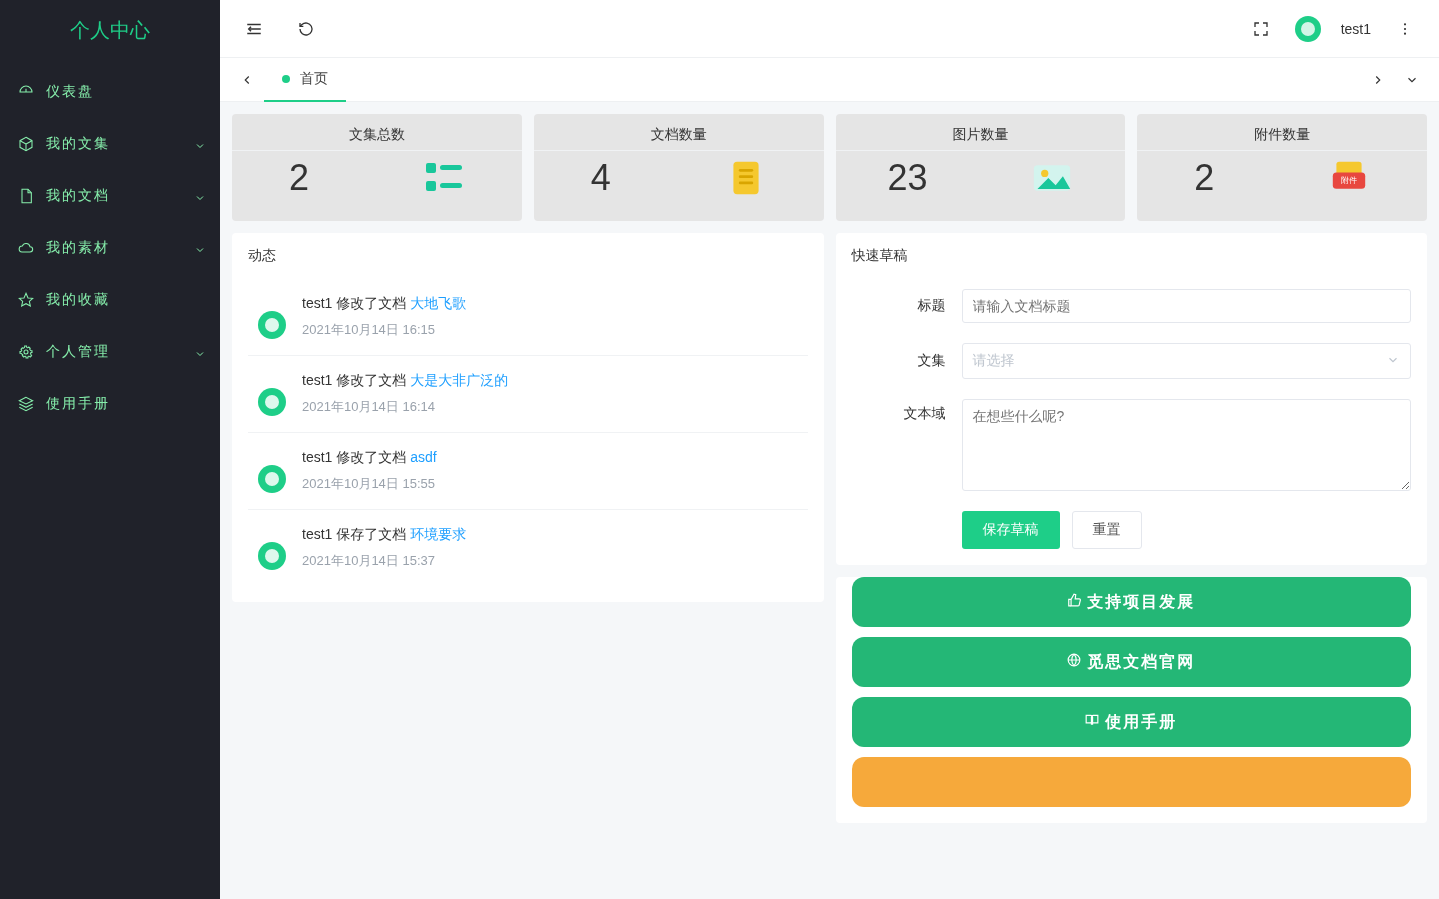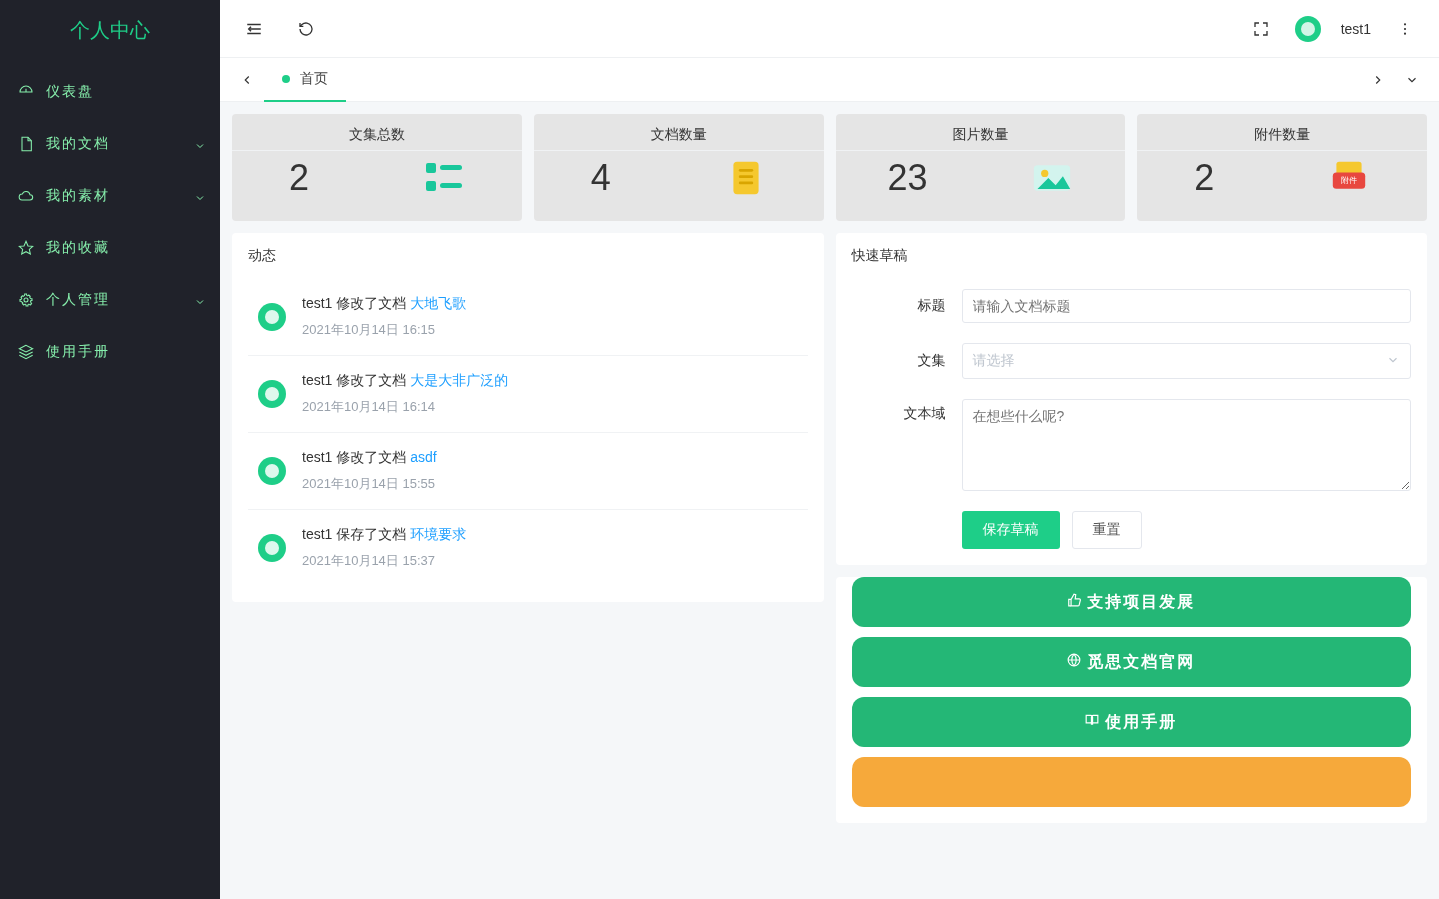--- a/index.html
+++ b/index.html
@@ -162,21 +162,21 @@
   }
   .stat-card .divider{height:1px;background:#f0f2f4;margin:0 0 6px;}
 
   
   .panel { background:#fff; border-radius:4px; }
   .panel .p-title { font-size:14px; color:#333; padding:14px 16px;}
   .panel .p-body { padding:0 16px 16px; }
 
   
   .act-item {
-    display:flex; align-items:center;
+    display:flex; align-items:flex-end;
     padding:16px 10px;
     border-bottom:1px solid #f0f2f4;
   }
   .act-item:last-child { border-bottom:none; }
   .act-item .av {
     width:28px;height:28px;border-radius:50%;
     background:#1ece88;
     flex-shrink:0; margin-right:16px; position:relative;
   }
   .act-item .av::after{content:"";position:absolute;left:7px;top:7px;width:14px;height:14px;border-radius:50%;background:#fff;opacity:.85;}
@@ -238,20 +238,32 @@
     <div class="menu-item">
       <span class="mi-icon">
         <svg viewBox="0 0 24 24" fill="none" stroke="currentColor" stroke-width="1.6">
             <path d="M3 12a9 9 0 0118 0H3z"></path>
             <path d="M12 12V7"></path>
           </svg>
       </span>
       <span>仪表盘</span>
     </div>
 
+    <div class="menu-item">
+      <span class="mi-icon">
+        <svg viewBox="0 0 24 24" fill="none" stroke="currentColor" stroke-width="1.6">
+            <path d="M12 2l9 5v10l-9 5-9-5V7l9-5z"></path>
+            <path d="M12 12l9-5M12 12v10M12 12L3 7"></path>
+          </svg>
+      </span>
+      <span>我的文集</span>
+      <span class="chev"><svg viewBox="0 0 24 24" fill="none" stroke="currentColor" stroke-width="2">
+            <polyline points="6 9 12 15 18 9"></polyline>
+          </svg></span>
+    </div>
 
     <div class="menu-item">
       <span class="mi-icon">
         <svg viewBox="0 0 24 24" fill="none" stroke="currentColor" stroke-width="1.6">
             <path d="M6 2h9l5 5v15H6z"></path>
             <path d="M15 2v5h5"></path>
           </svg>
       </span>
       <span>我的文档</span>
       <span class="chev"><svg viewBox="0 0 24 24" fill="none" stroke="currentColor" stroke-width="2">

